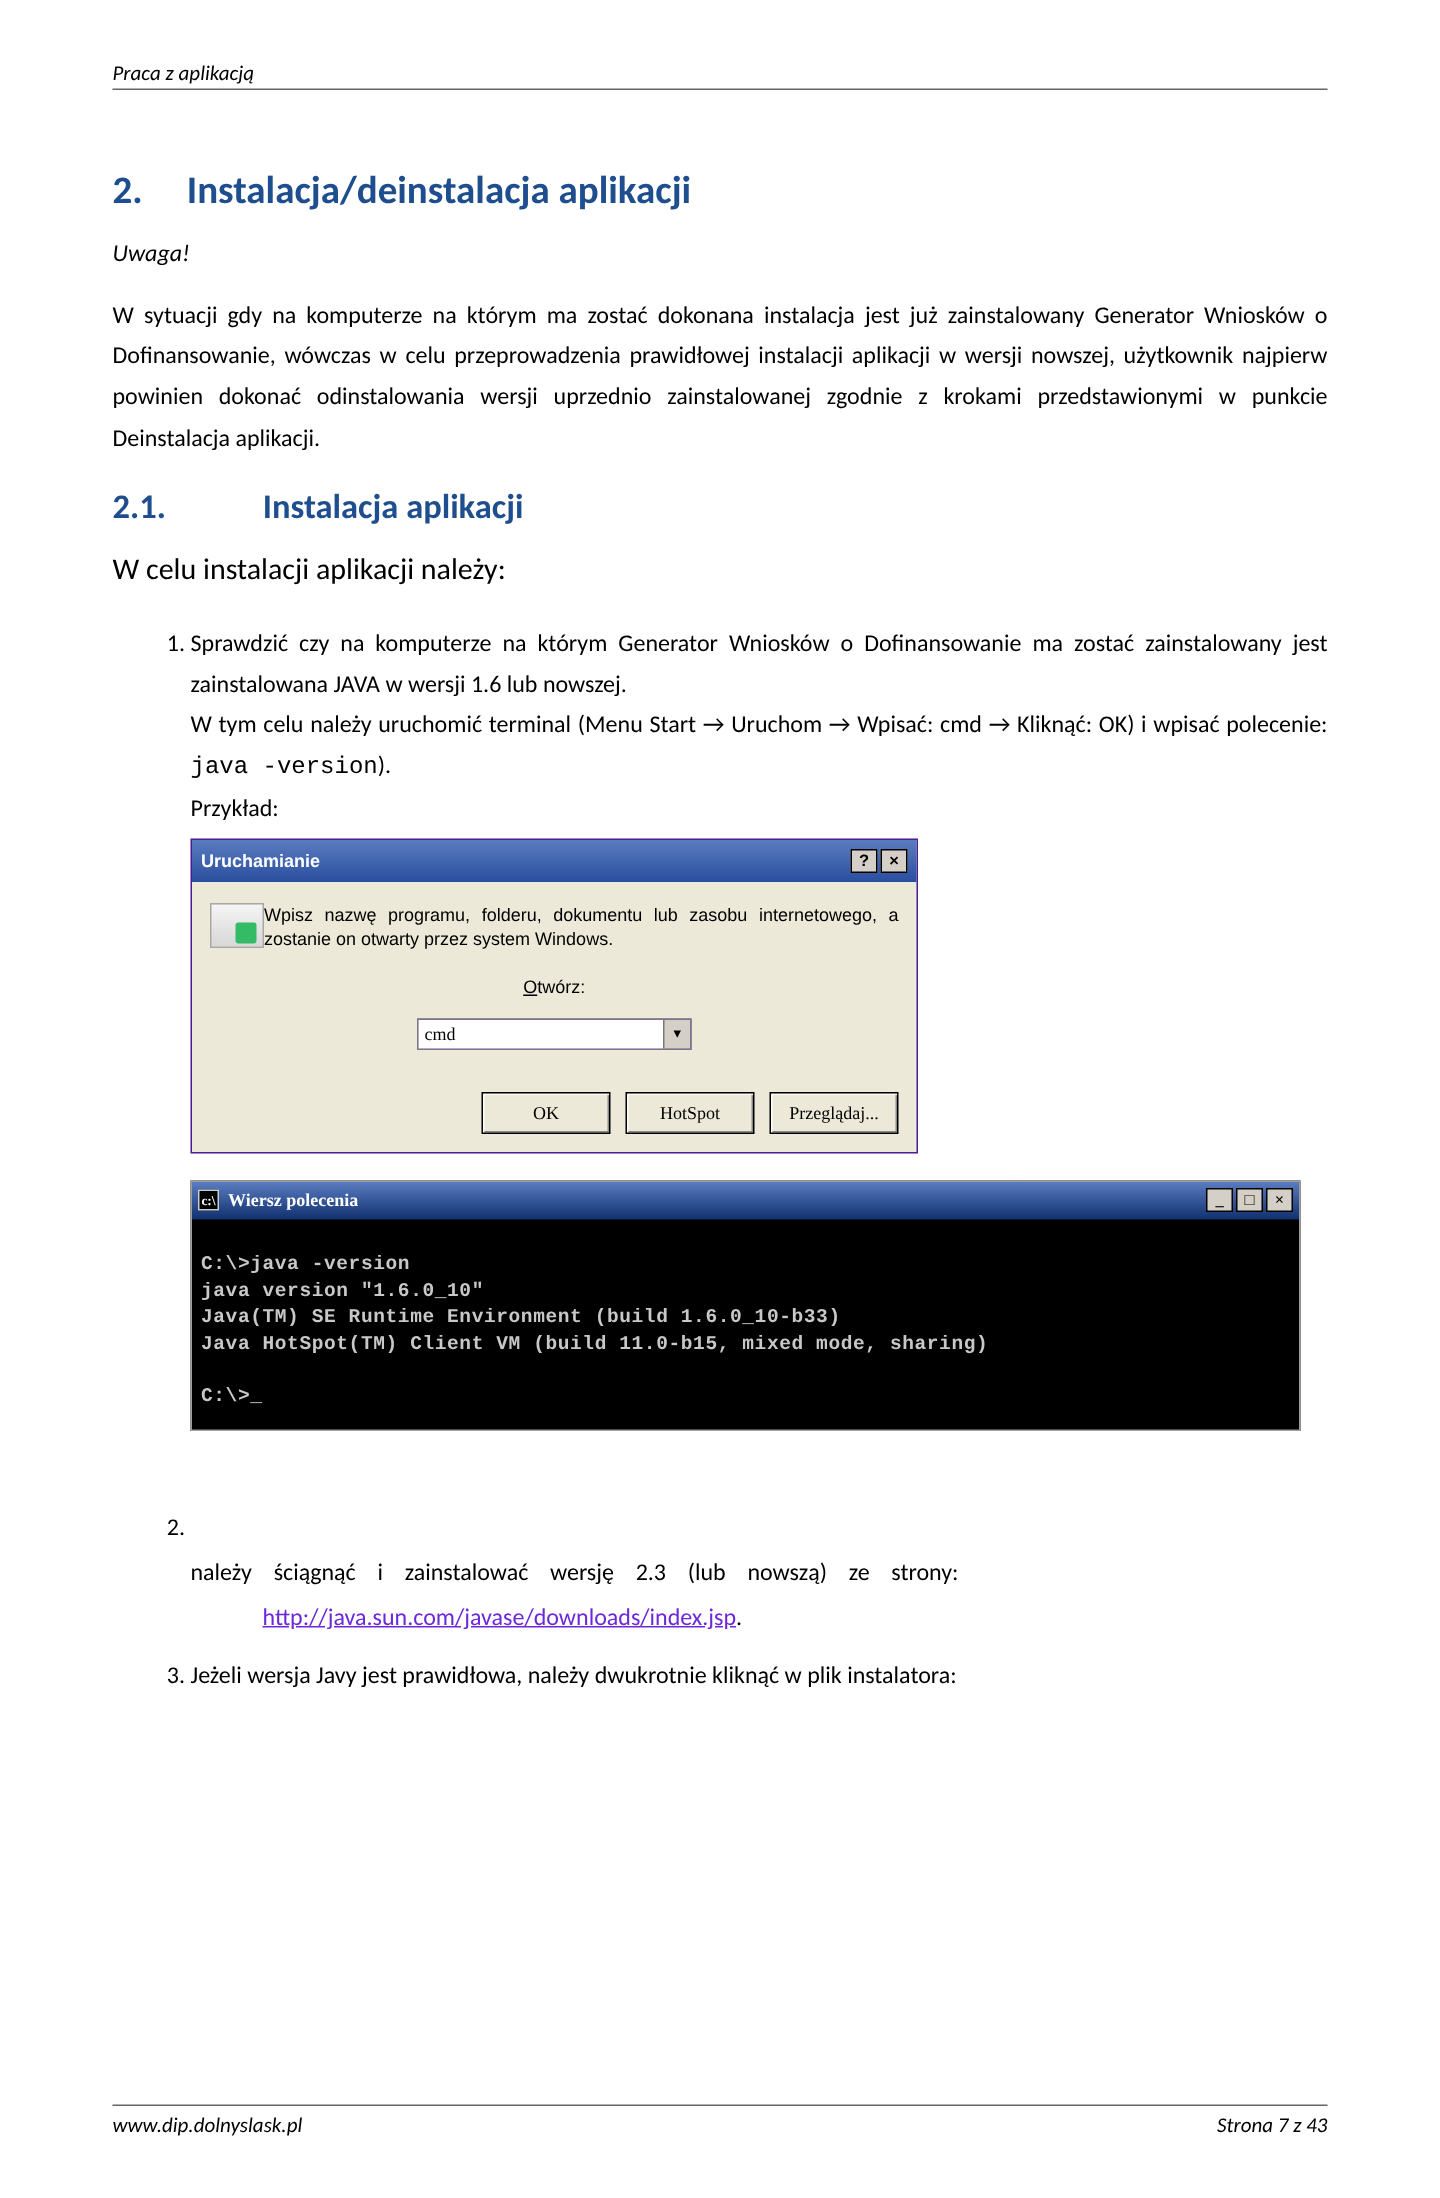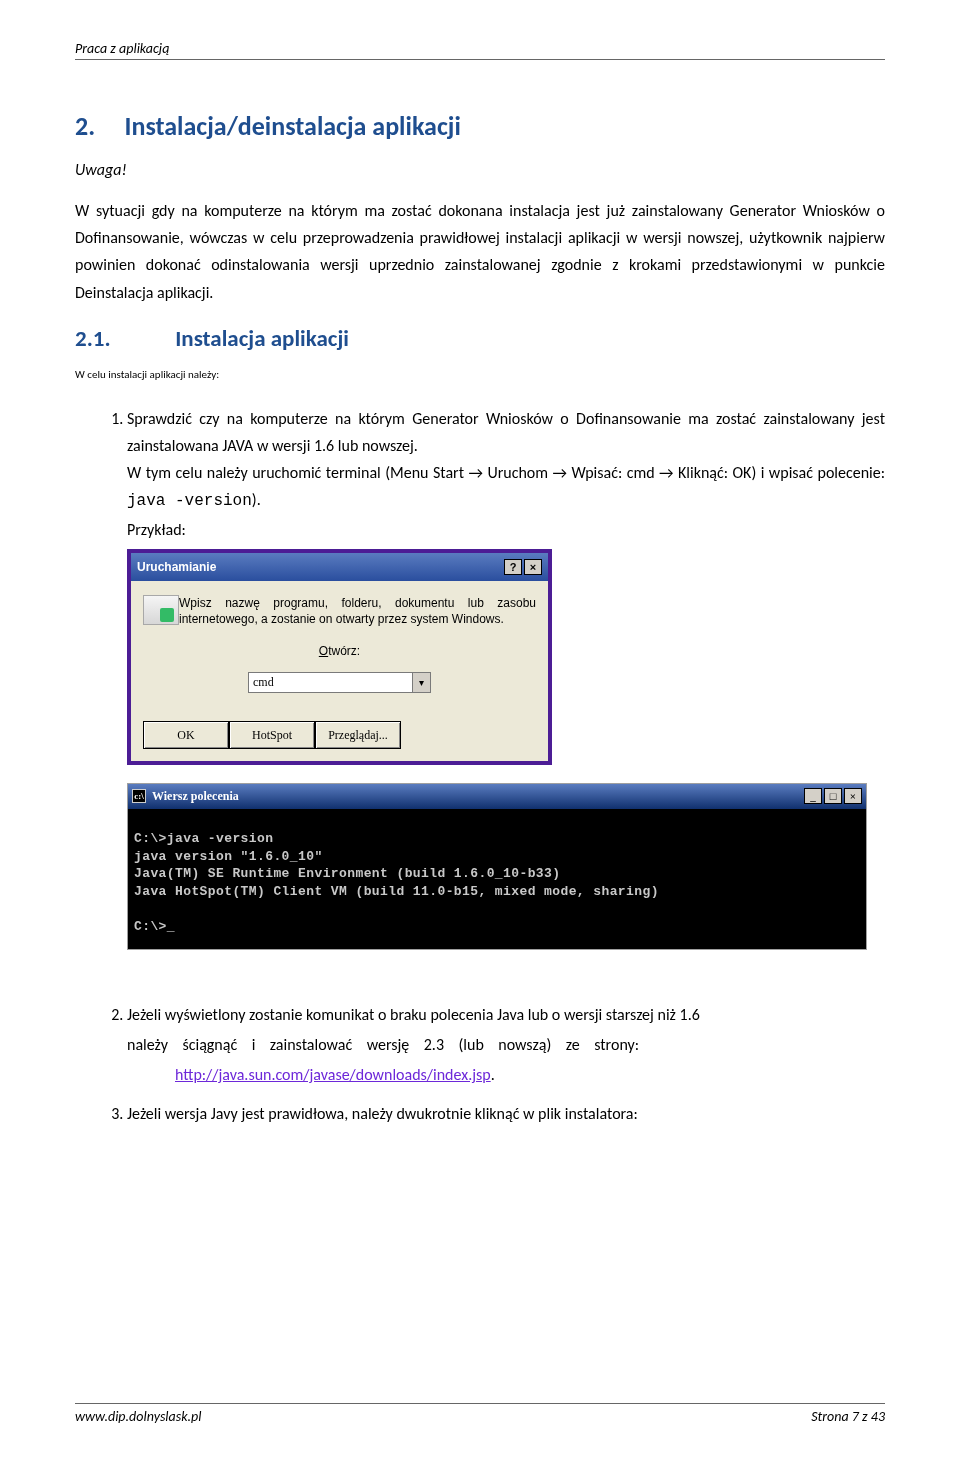--- a/index.html
+++ b/index.html
@@ -38,40 +38,40 @@
     margin-bottom: 18px;
   }
   h2.subsection {
     color: #1F4E8F;
     font-size: 23px;
     font-weight: bold;
     margin: 18px 0 16px 0;
   }
   .subsection .num { display: inline-block; width: 95px; }
   .intro-line {
-    font-size: 11px;
+    font-size: 20px;
     margin-bottom: 12px;
   }
   ol.steps {
     list-style: decimal;
     padding-left: 52px;
     font-size: 16px;
   }
   ol.steps > li {
     margin-bottom: 6px;
     line-height: 1.7;
     text-align: justify;
     margin-top: 24px;
   }
   .mono { font-family: "Courier New", monospace; }
   .link { color: #6d28d9; text-decoration: underline; margin-left: 48px; }
   .run-dialog {
-    width: 425px;
+    width: 485px;
     margin: 6px 0 18px 0;
-    border: 4px solid #4c1d95;
+    border: 1px solid #4c1d95;
     background: #ECE9D8;
     font-family: Tahoma, Arial, sans-serif;
     font-size: 12px;
   }
   .rd-title {
     background: linear-gradient(#5a7cc0, #2a4e9e);
     color: #fff;
     font-weight: bold;
     padding: 4px 6px;
     display: flex;
@@ -113,21 +113,21 @@
   .rd-input-wrap {
     flex: 1; display: flex; border: 1px solid #7a7a7a; background: #6d28d9;
   }
   .rd-input {
     flex:1; border:0; font-family: Tahoma; font-size:12px; padding:2px 4px; background:#fff;
   }
   .rd-drop {
     width: 18px; background:#D4D0C8; border-left:1px solid #7a7a7a;
     display:flex; align-items:center; justify-content:center; font-size:10px;
   }
-  .rd-buttons { display: flex; justify-content: flex-start; }
+  .rd-buttons { display: flex; justify-content: flex-end; gap: 10px; }
   .rd-btn {
     min-width: 86px; padding: 3px 6px; text-align: center;
     background: #ECE9D8; border: 1px solid #000;
     box-shadow: inset 1px 1px 0 #fff, inset -1px -1px 0 #888;
     font-size: 12px; font-family: Tahoma;
   }
   .cmd-window {
     width: 740px;
     border: 1px solid #9f9f9f;
     background: #000;
@@ -247,20 +247,20 @@
 java version "1.6.0_10"
 Java(TM) SE Runtime Environment (build 1.6.0_10-b33)
 Java HotSpot(TM) Client VM (build 11.0-b15, mixed mode, sharing)
 
 C:\&gt;_</div>
     </div>
   </li>
 </ol>
 
 <ol class="steps2" start="2">
-  <li><span>Jeżeli wyświetlony zostanie komunikat o braku polecenia Java lub o wersji starszej niż 1.6</span><br><span style="white-space: pre;">należy    ściągnąć    i    zainstalować    wersję    2.3    (lub    nowszą)    ze    strony:</span><br><a class="link">http://java.sun.com/javase/downloads/index.jsp</a><span>.</span></li>
+  <li><br><span style="white-space: pre;">należy    ściągnąć    i    zainstalować    wersję    2.3    (lub    nowszą)    ze    strony:</span><br><a class="link">http://java.sun.com/javase/downloads/index.jsp</a><span>.</span></li>
   <li>Jeżeli wersja Javy jest prawidłowa, należy dwukrotnie kliknąć w plik instalatora:</li>
 </ol>
 
 <div class="footer">
   <span>www.dip.dolnyslask.pl</span>
   <span>Strona 7 z 43</span>
 </div>
 
 </body></html>

